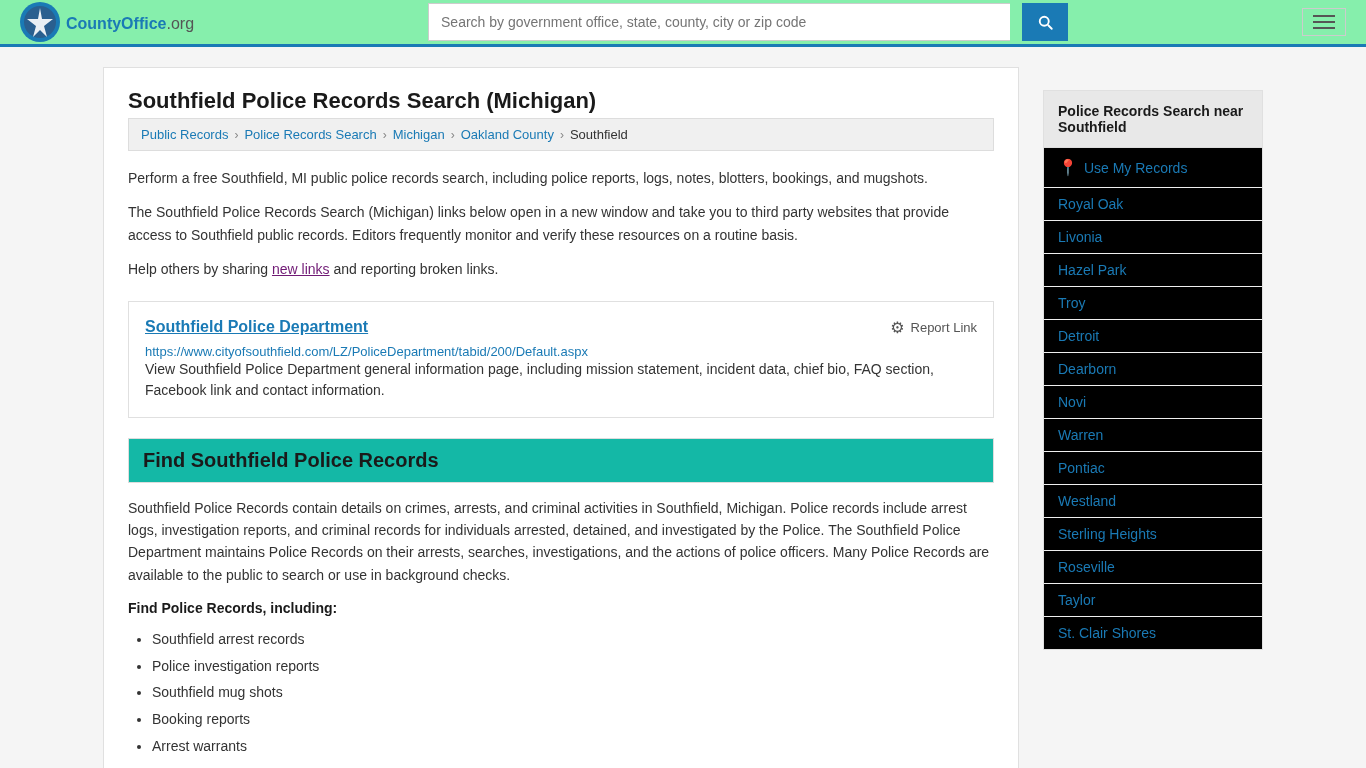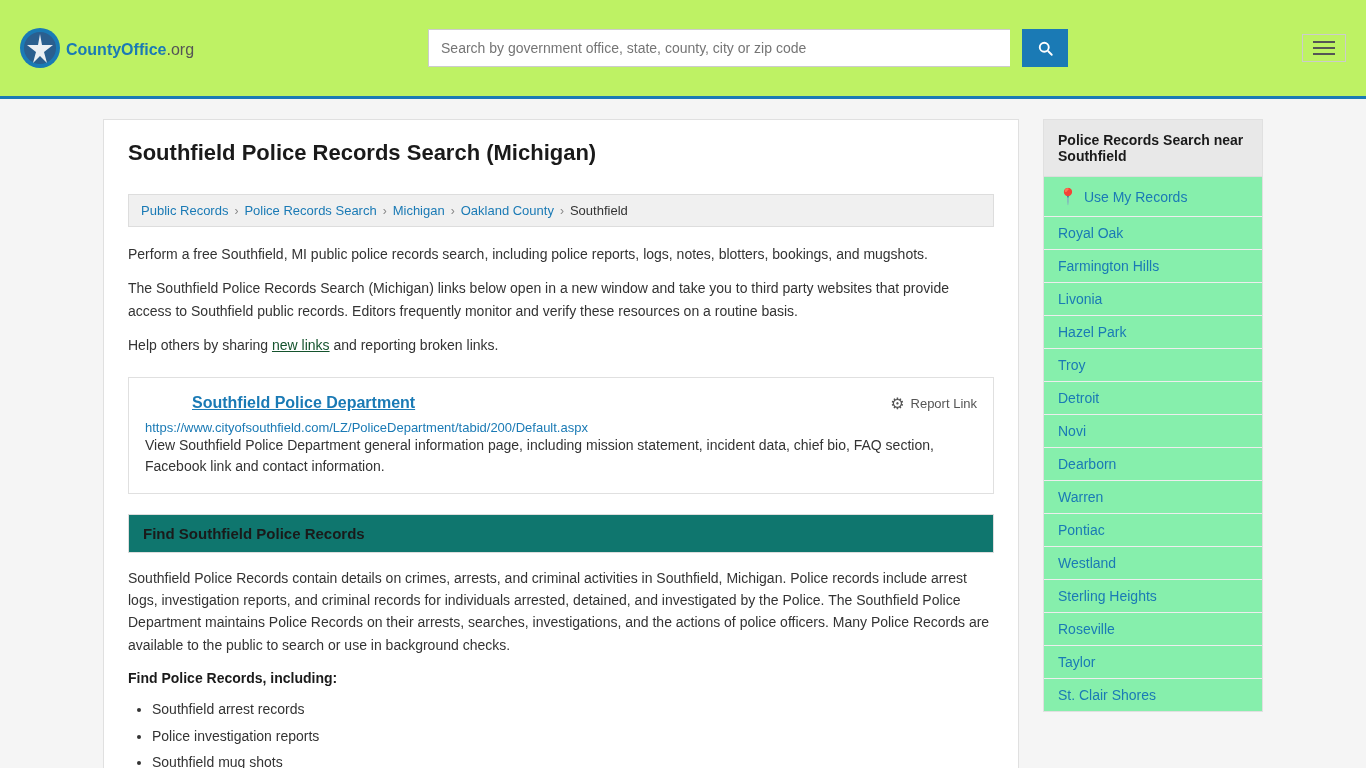--- a/index.html
+++ b/index.html
@@ -1,22 +1,22 @@
 <!DOCTYPE html>
 <html><head>
   <meta charset="utf-8">
   <style>
     * { box-sizing: border-box; margin: 0; padding: 0; }
     body { font-family: Arial, sans-serif; font-size: 14px; color: #333; background: #f5f5f5; }
 
     
     .header {
-      background: #bef264;
+      background: #86efac;
       border-bottom: 3px solid #1a7ab5;
-      padding: 28px 20px;
+      padding: 2px 20px;
       display: flex;
       align-items: center;
       justify-content: space-between;
     }
     .logo-area {
       display: flex;
       align-items: center;
       gap: 6px;
     }
     .logo-icon {
@@ -86,21 +86,21 @@
       flex: 1;
       background: #fff;
       border: 1px solid #e0e0e0;
       padding: 20px 24px;
     }
 
     .page-title {
       font-size: 22px;
       font-weight: bold;
       color: #1a1a1a;
-      margin-bottom: 28px;
+      margin-bottom: 4px;
     }
 
     
     .breadcrumb {
       background: #f0f0f0;
       border: 1px solid #ddd;
       padding: 8px 12px;
       font-size: 13px;
       margin-bottom: 16px;
       display: flex;
@@ -114,41 +114,40 @@
     }
     .breadcrumb .sep { color: #888; font-size: 12px; margin: 0 2px; }
 
     
     .desc-para {
       font-size: 14px;
       line-height: 1.6;
       color: #333;
       margin-bottom: 12px;
     }
-    .desc-para a { color: #14532d; }
+    .desc-para a { color: #701a75; }
 
     
     .link-card {
       border: 1px solid #e0e0e0;
       margin: 20px 0;
       padding: 16px 16px 16px 16px;
     }
     .link-card-header {
       display: flex;
       justify-content: space-between;
       align-items: flex-start;
       margin-bottom: 6px;
     }
     .link-card-title {
       font-size: 16px;
       font-weight: bold;
       color: #1a7ab5;
       text-decoration: underline;
       cursor: pointer;
-      margin-left: 47px;
     }
     .report-link {
       display: flex;
       align-items: center;
       gap: 6px;
       font-size: 13px;
       color: #555;
       cursor: pointer;
     }
     .report-icon { font-size: 16px; }
@@ -162,24 +161,24 @@
       font-size: 14px;
       color: #333;
       line-height: 1.5;
     }
 
     
     .find-section {
       margin-top: 20px;
     }
     .find-header {
-      background: #0f766e;
+      background: #14b8a6;
       border: 1px solid #ddd;
       padding: 10px 14px;
-      font-size: 15px;
+      font-size: 20px;
       font-weight: bold;
       color: #1a1a1a;
       margin-bottom: 14px;
     }
     .find-para {
       font-size: 14px;
       line-height: 1.6;
       color: #333;
       margin-bottom: 14px;
     }
@@ -196,22 +195,23 @@
       color: #333;
       line-height: 1.9;
     }
 
     
     .sidebar {
       width: 220px;
       flex-shrink: 0;
     }
     .sidebar-box {
-      background: #86efac;
+      background: #000000;
       border: 1px solid #e0e0e0;
+      margin-top: 23px;
     }
     .sidebar-header {
       background: #e8e8e8;
       padding: 12px 14px;
       font-size: 14px;
       font-weight: bold;
       color: #1a1a1a;
       border-bottom: 1px solid #ddd;
     }
     .sidebar-location {
@@ -330,27 +330,26 @@
 
   <aside class="sidebar">
     <div class="sidebar-box">
       <div class="sidebar-header">Police Records Search near Southfield</div>
       <div class="sidebar-location">
         <span class="pin-icon">📍</span>
         <a href="#">Use My Records</a>
       </div>
       <ul class="sidebar-list">
         <li><a href="#">Royal Oak</a></li>
-        <li><a href="#">Farmington Hills</a></li>
         <li><a href="#">Livonia</a></li>
         <li><a href="#">Hazel Park</a></li>
         <li><a href="#">Troy</a></li>
         <li><a href="#">Detroit</a></li>
+        <li><a href="#">Dearborn</a></li>
         <li><a href="#">Novi</a></li>
-        <li><a href="#">Dearborn</a></li>
         <li><a href="#">Warren</a></li>
         <li><a href="#">Pontiac</a></li>
         <li><a href="#">Westland</a></li>
         <li><a href="#">Sterling Heights</a></li>
         <li><a href="#">Roseville</a></li>
         <li><a href="#">Taylor</a></li>
         <li><a href="#">St. Clair Shores</a></li>
       </ul>
     </div>
   </aside>

